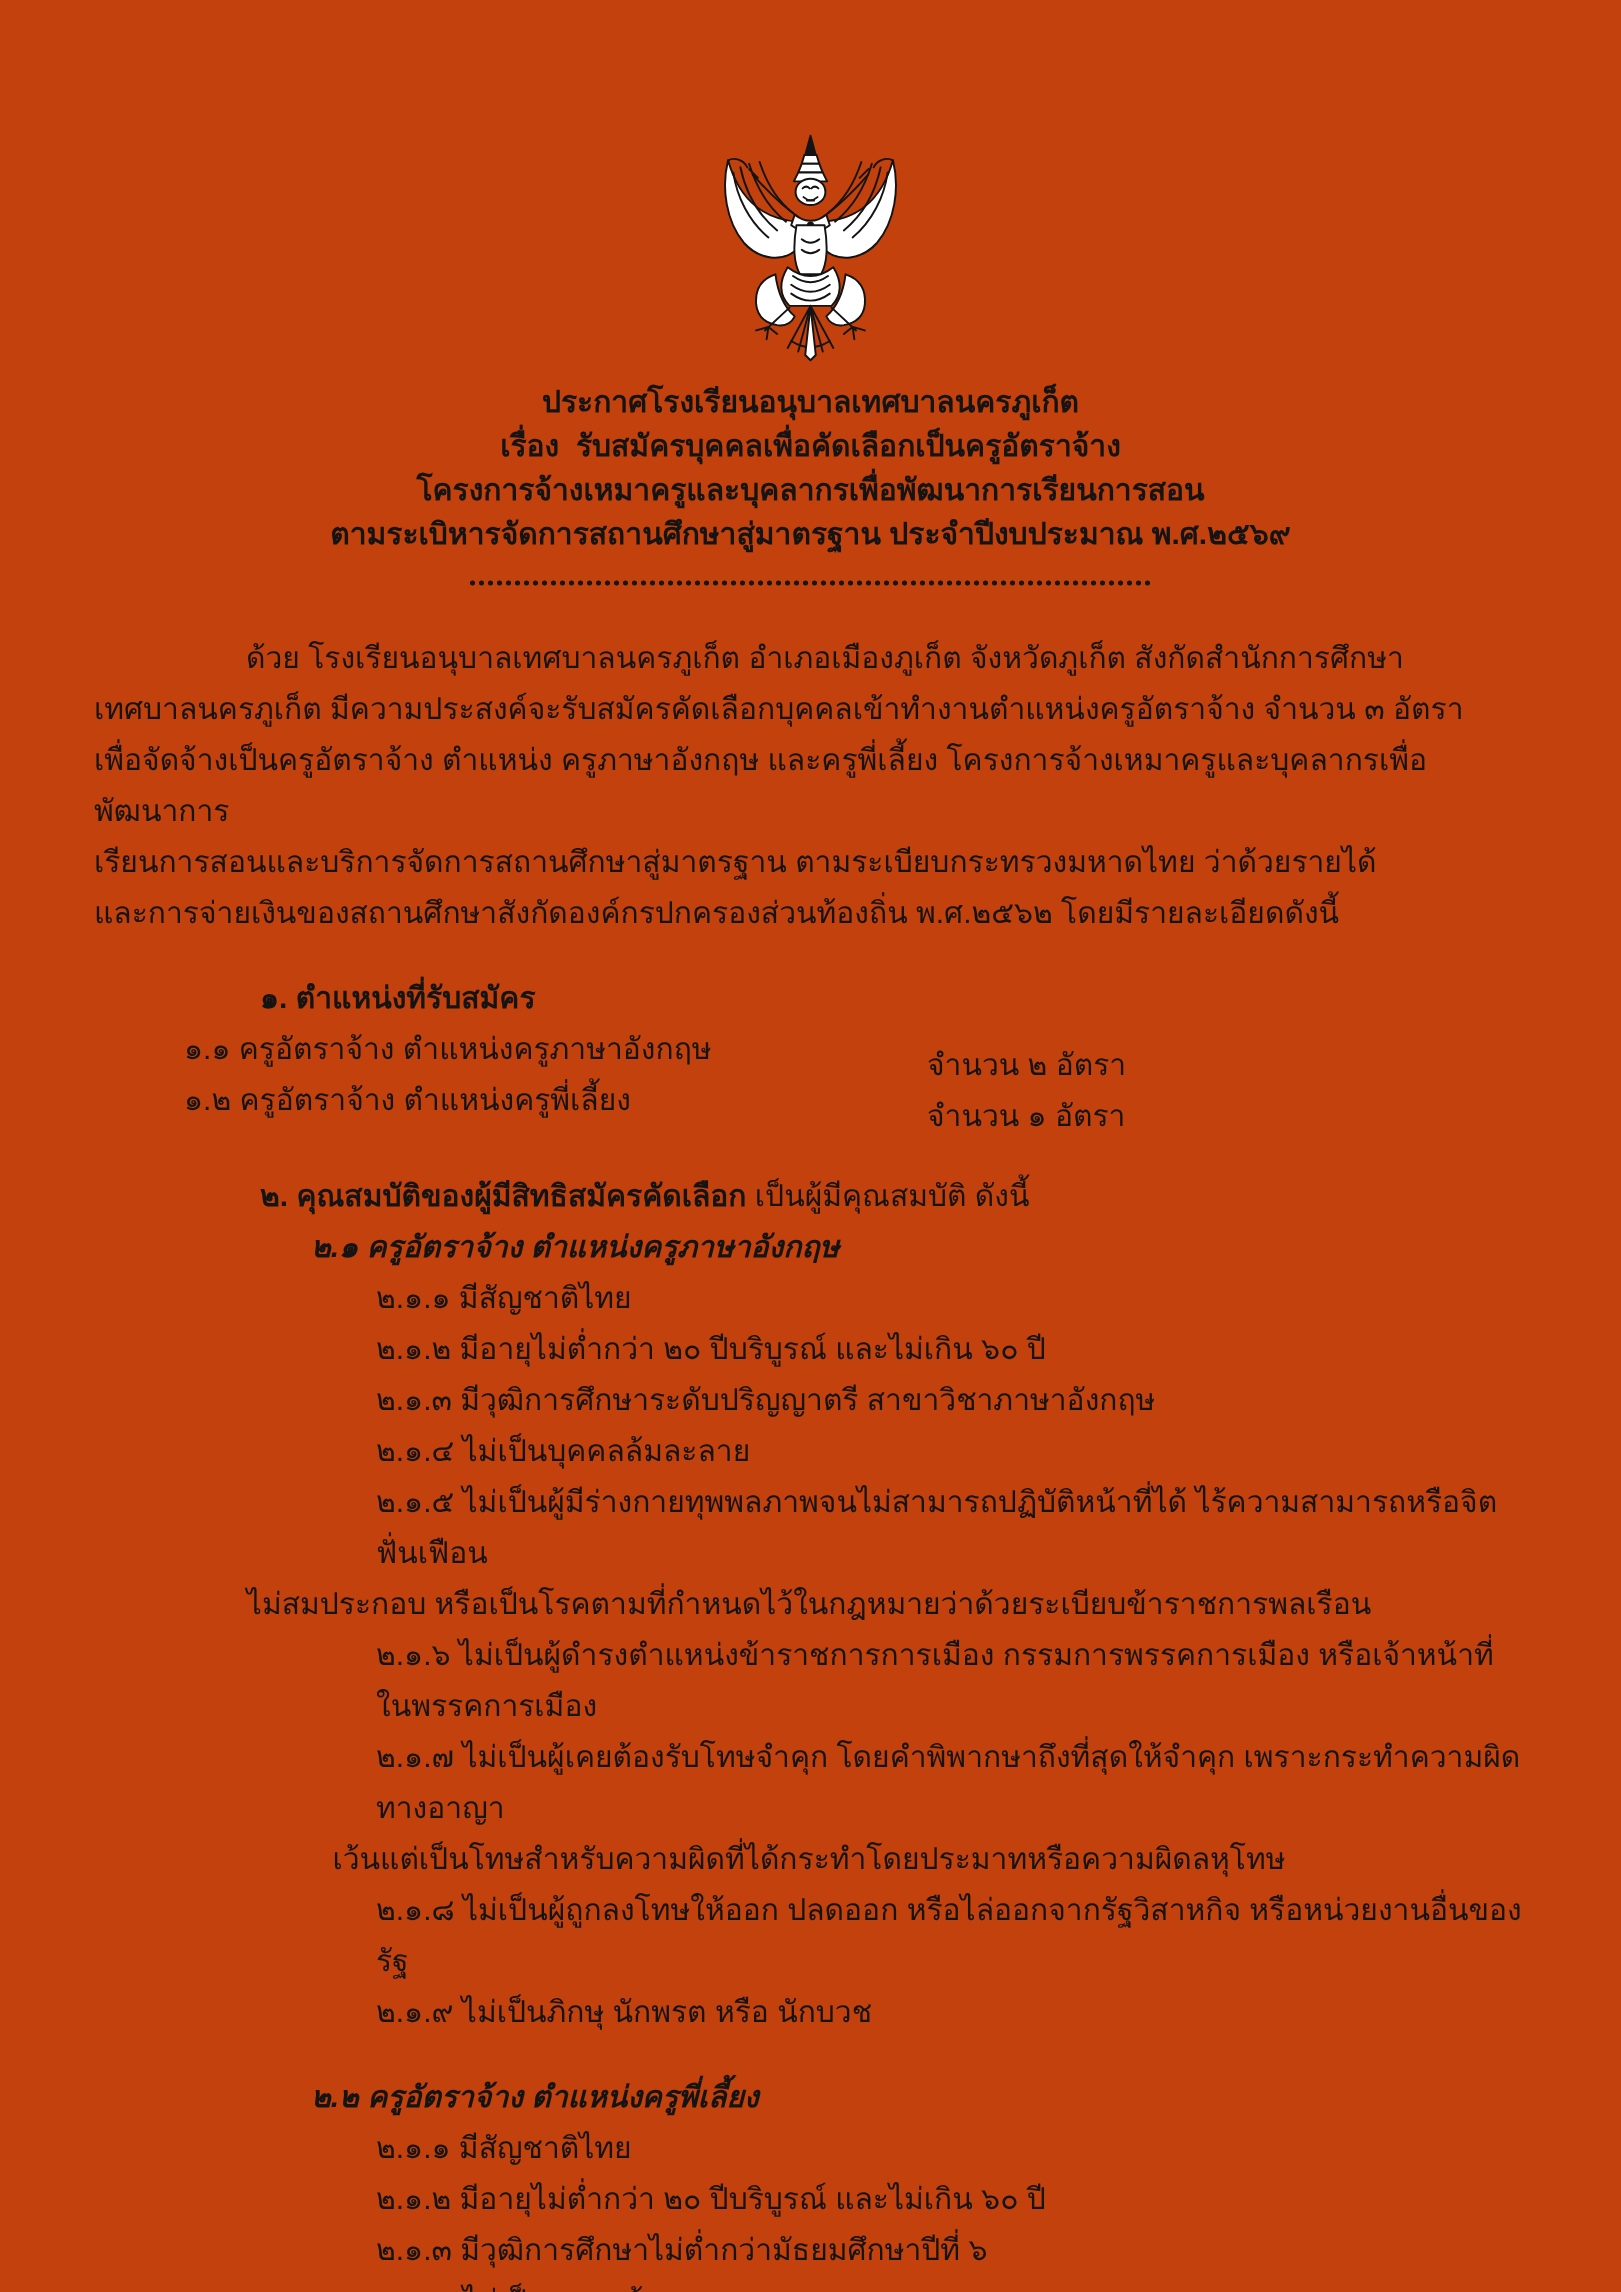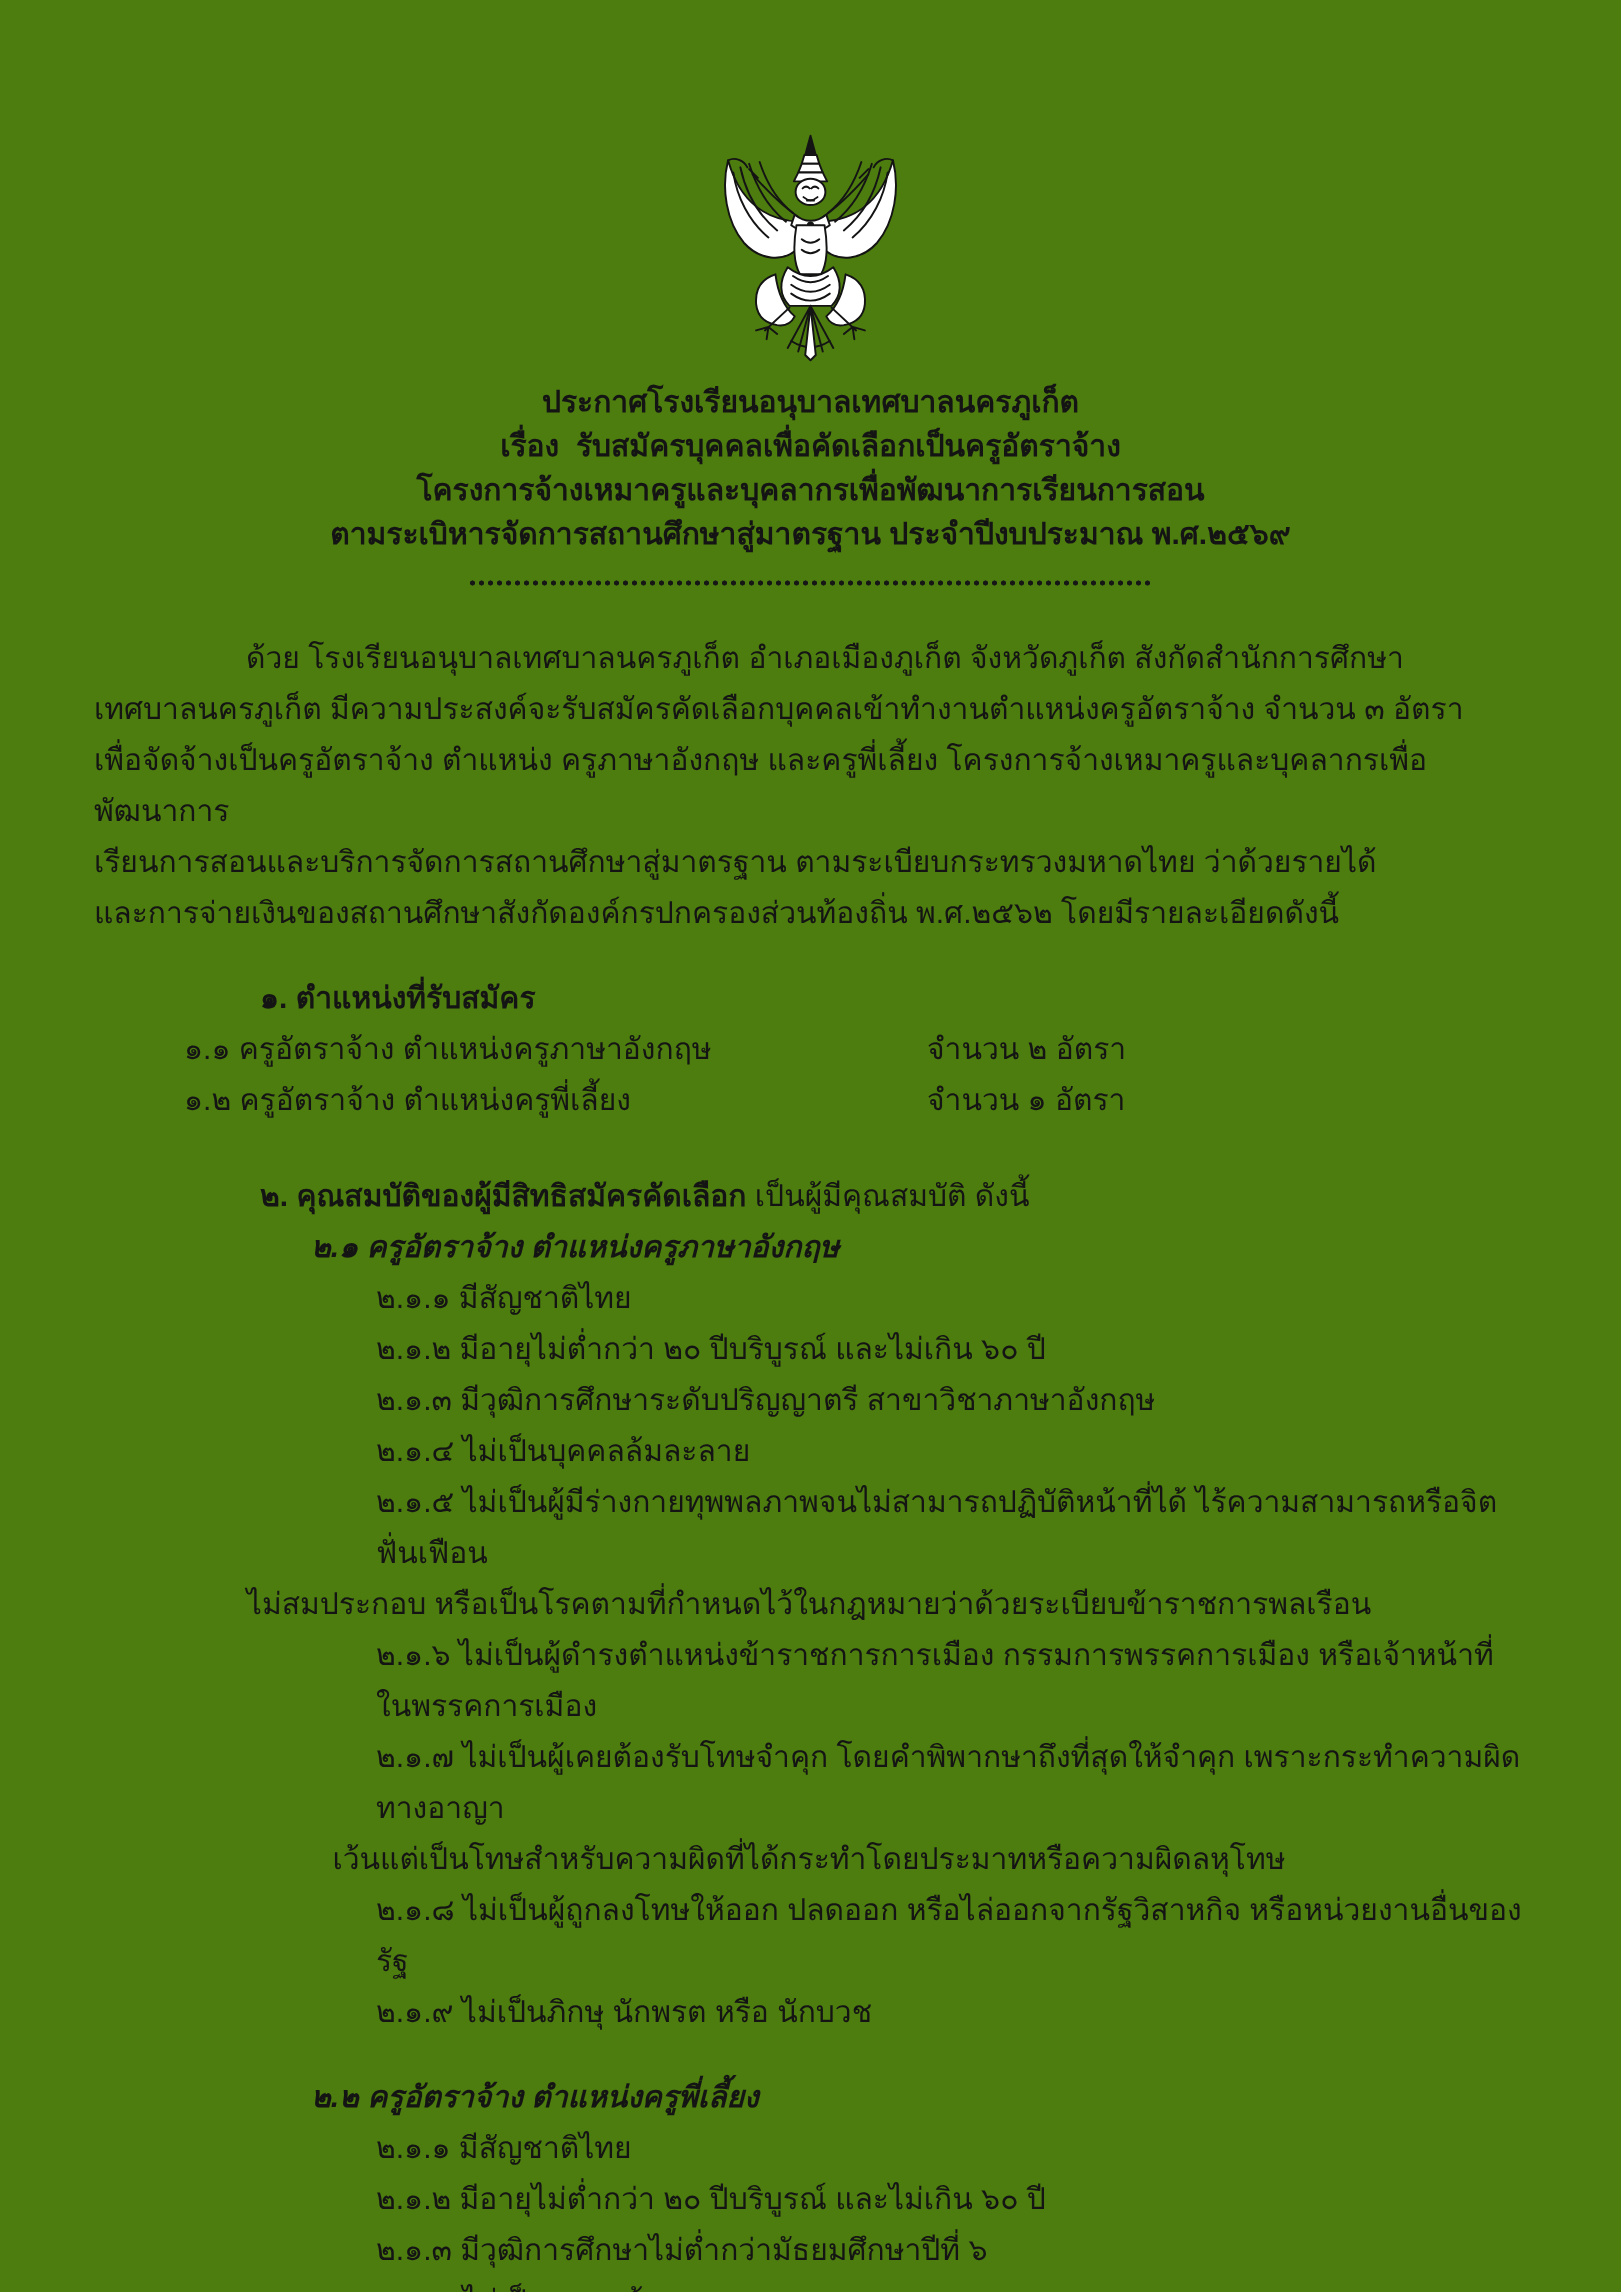--- a/index.html
+++ b/index.html
@@ -1,38 +1,38 @@
 <!DOCTYPE html>
 <html lang="th" style="font-size:14.3px"><head>
 <meta charset="utf-8">
 <style>
   html,body{margin:0;padding:0;background:#ffffff;}
   .page{
     position:relative;
     width:1621px;height:2293px;
-    background:#4d7c0f;color:#141414;
+    background:#c2410c;color:#141414;
     font-family:"Liberation Sans",sans-serif;
     overflow:hidden;
   }
   .content{padding:0 97px 0 94px;font-size:30px;line-height:51px;}
   .emblem-wrap{display:flex;justify-content:center;padding-top:134px;}
   .title-block{text-align:center;font-weight:bold;font-size:30px;line-height:44px;margin-top:18px;}
   .dots{
     width:685px;height:8px;margin:23px auto 0;
     background-image:radial-gradient(circle,#161616 2.3px,transparent 2.8px);
     background-size:9px 8px;background-repeat:repeat-x;background-position:0 50%;
   }
   .intro{margin-top:45px;}
   .line{white-space:pre-wrap;}
   .first-indent{padding-left:152px;}
   .sec-heading{font-weight:bold;margin-left:166px;}
   .s1{margin-top:34px;}
   .s2{margin-top:45px;}
   .pos-row{position:relative;margin-left:90px;}
-  .pos-count{position:absolute;left:743px;top:0;}
+  .pos-count{position:absolute;left:743px;top:16px;}
   .sub-heading{font-weight:bold;margin-left:217px;font-style:italic;}
   .sub2-heading{margin-top:34px;}
   .sub-item{margin-left:282px;}
   .cont-line{margin-left:0;text-align:center;}
   .garuda{display:block;}
 </style>
 </head>
 <body>
 
 <div class="page">

